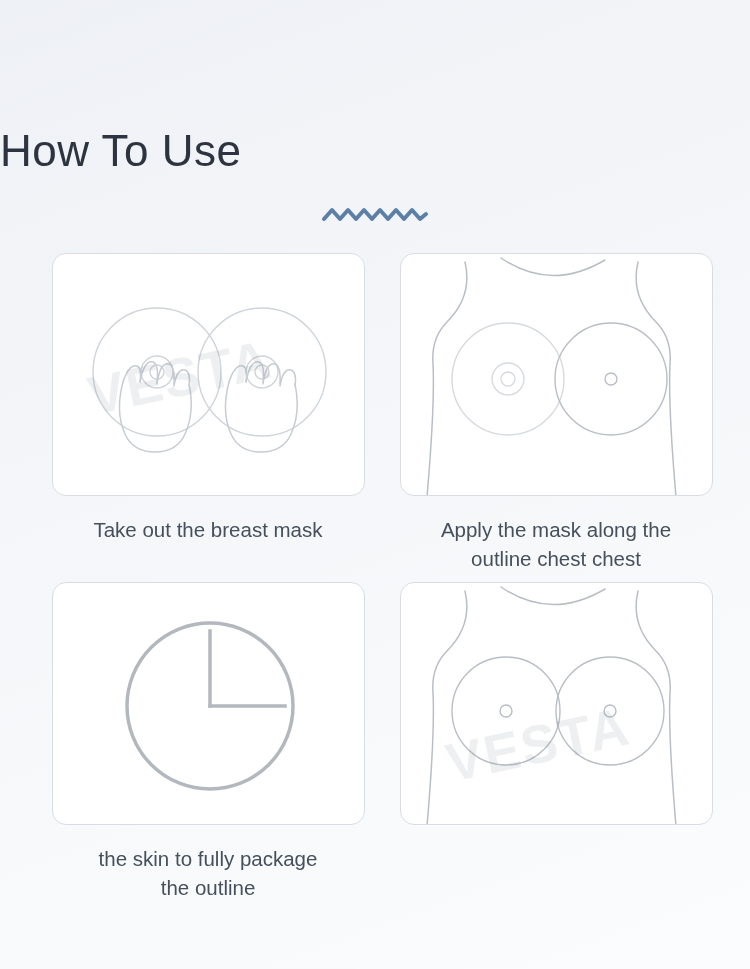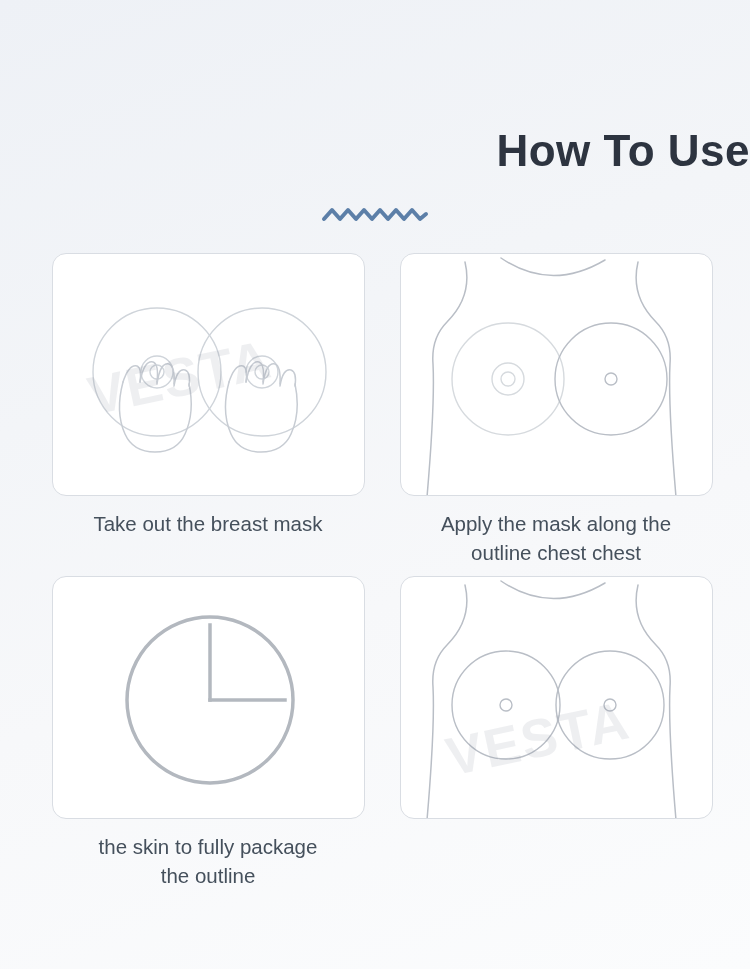--- a/index.html
+++ b/index.html
@@ -15,28 +15,27 @@
     overflow: hidden;
     position: relative;
   }
   .page {
     width: 750px;
     height: 969px;
     position: relative;
     box-sizing: border-box;
   }
   .title {
-    text-align: right;
+    text-align: left;
     font-size: 44px;
-    font-weight: bold;
+    font-weight: normal;
     color: #2d3440;
     letter-spacing: 0.5px;
     padding-top: 98px;
     line-height: 1.1;
-    padding-left: 8px;
   }
   .divider {
     display: block;
     margin: 22px auto 0 auto;
     width: 110px;
     height: 22px;
   }
   .grid {
     margin: 26px auto 0 auto;
     width: 654px;
@@ -64,21 +63,21 @@
     display: block;
     width: 313px;
     height: 243px;
   }
   .caption {
     width: 320px;
     text-align: center;
     font-size: 20.5px;
     line-height: 1.42;
     color: #45505c;
-    margin-top: 13px;
+    margin-top: 19px;
     padding: 0 2px;
     box-sizing: border-box;
   }
   .watermark {
     position: absolute;
     font-size: 54px;
     font-weight: bold;
     color: rgba(120, 130, 145, 0.13);
     letter-spacing: 2px;
     transform: rotate(-12deg);

